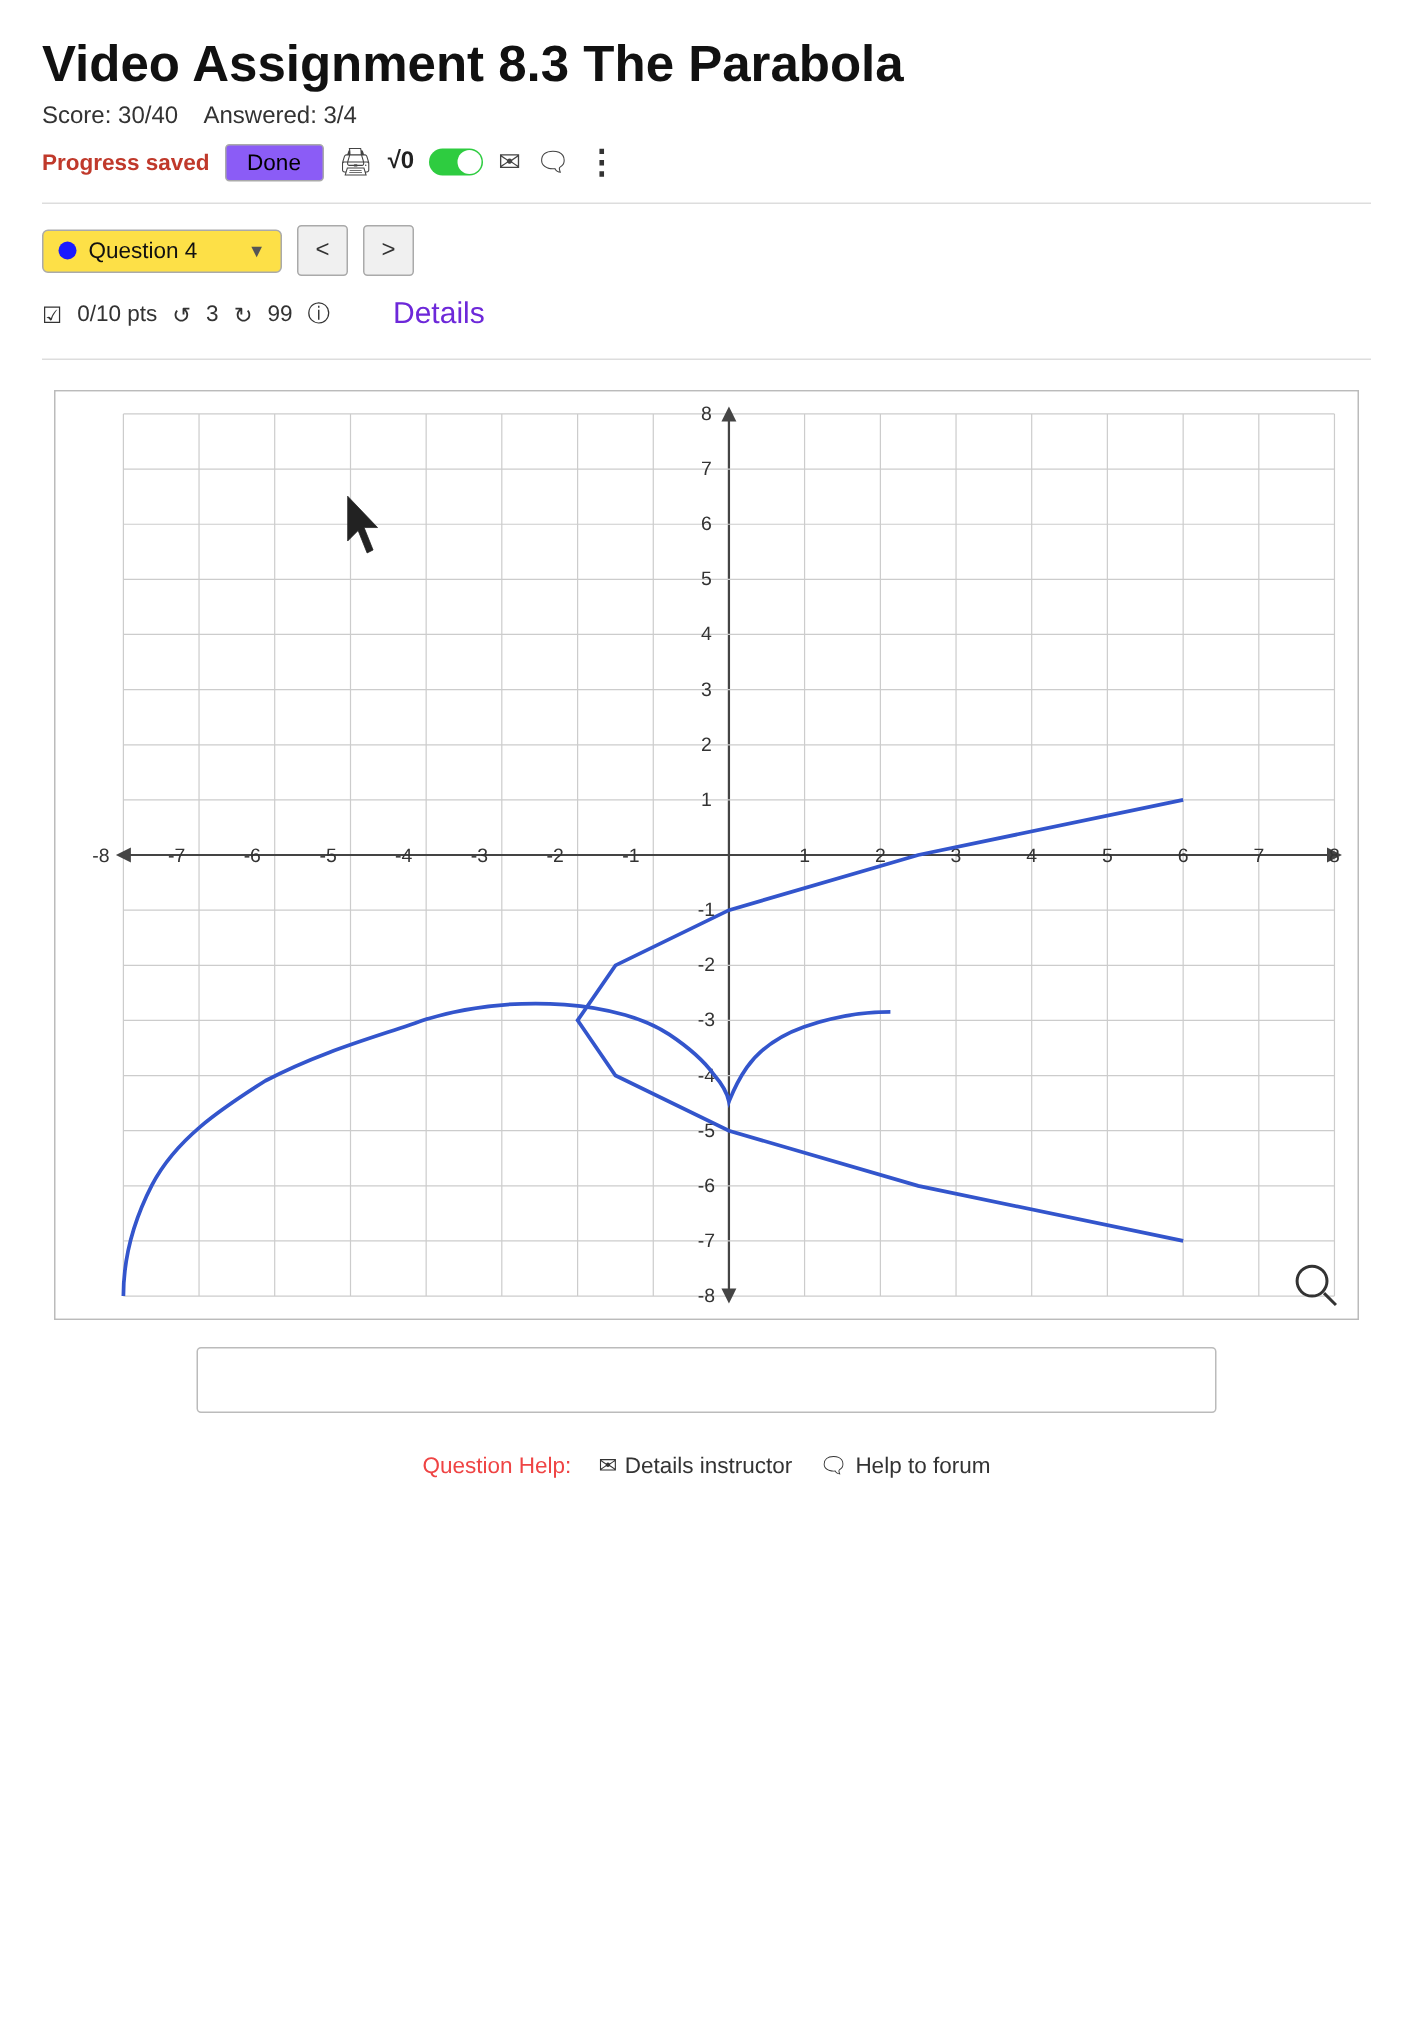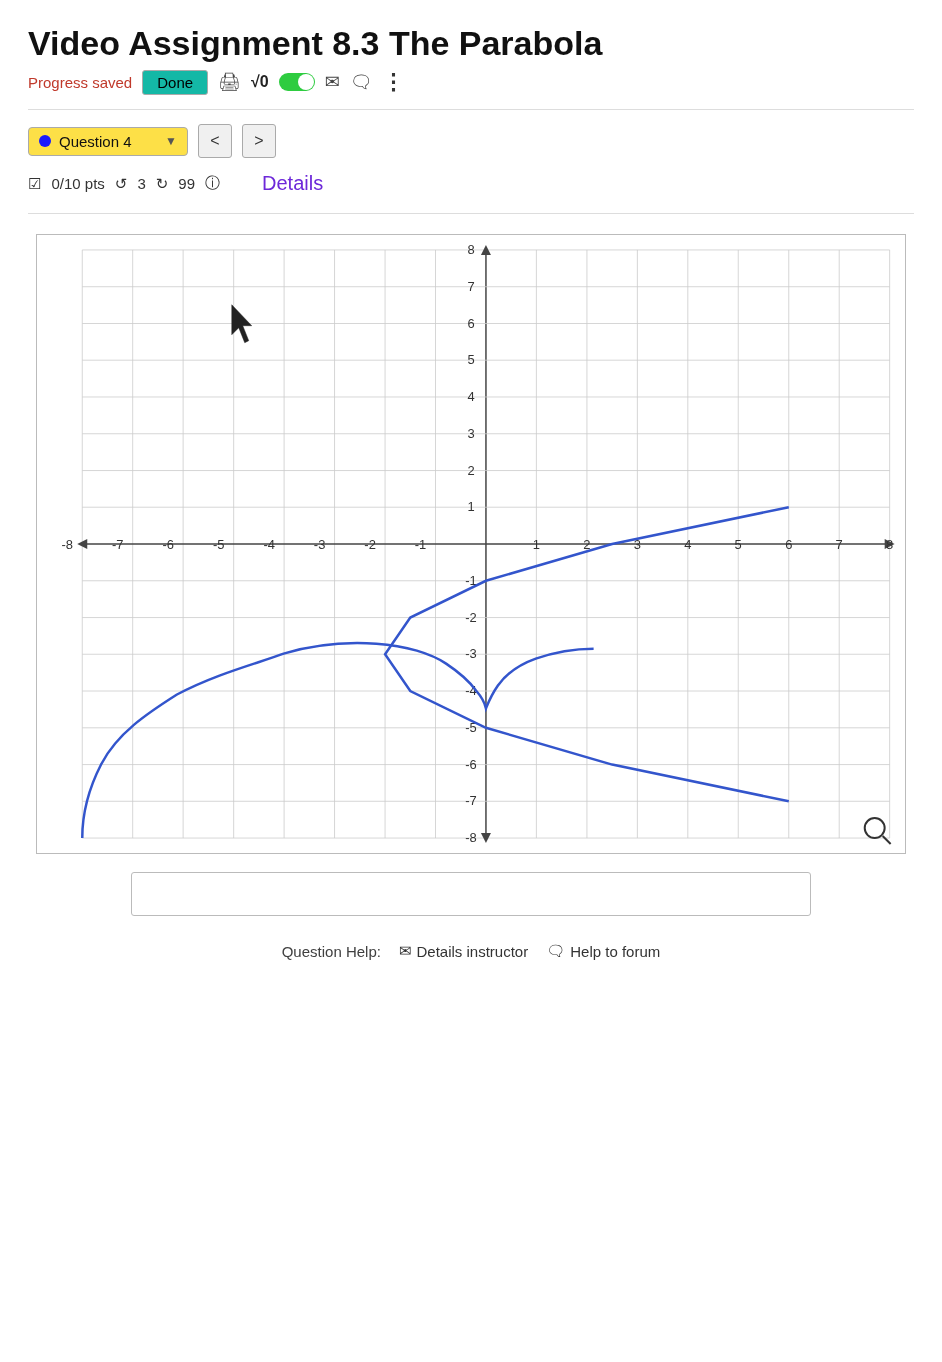--- a/index.html
+++ b/index.html
@@ -27,24 +27,25 @@
     }
     .toolbar-row {
       display: flex;
       align-items: center;
       gap: 10px;
       margin-bottom: 14px;
     }
     .progress-saved {
       color: #c0392b;
       font-size: 15px;
+      font-weight: bold;
     }
     .done-btn {
       border: 1px solid #aaa;
-      background: #14b8a6;
+      background: #8b5cf6;
       padding: 3px 14px;
       font-size: 15px;
       border-radius: 3px;
       cursor: pointer;
     }
     .toolbar-icon {
       font-size: 18px;
       color: #444;
       cursor: pointer;
     }
@@ -177,21 +178,21 @@
       display: flex;
       align-items: center;
       gap: 18px;
       font-size: 15px;
       color: #333;
       padding-top: 8px;
       justify-content: center;
     }
     .help-label {
       font-weight: normal;
-      color: #404040;
+      color: #ef4444;
     }
     .help-link {
       display: flex;
       align-items: center;
       gap: 5px;
       color: #333;
       cursor: pointer;
       text-decoration: none;
     }
     .sqrt-icon {
@@ -205,20 +206,25 @@
       color: #333;
     }
   </style>
 </head>
 <body>
 
 <div class="page-container">
 
   <div class="page-title">Video Assignment 8.3 The Parabola</div>
 
+  <div class="score-row">
+    <span>Score: 30/40</span>
+    &nbsp;&nbsp;
+    <span>Answered: 3/4</span>
+  </div>
 
   <div class="toolbar-row">
     <span class="progress-saved">Progress saved</span>
     <button class="done-btn">Done</button>
     <span class="toolbar-icon">🖨</span>
     <span class="sqrt-icon">√0</span>
     <div class="toggle-container">
       <div class="toggle">
         <div class="toggle-knob"></div>
       </div>

